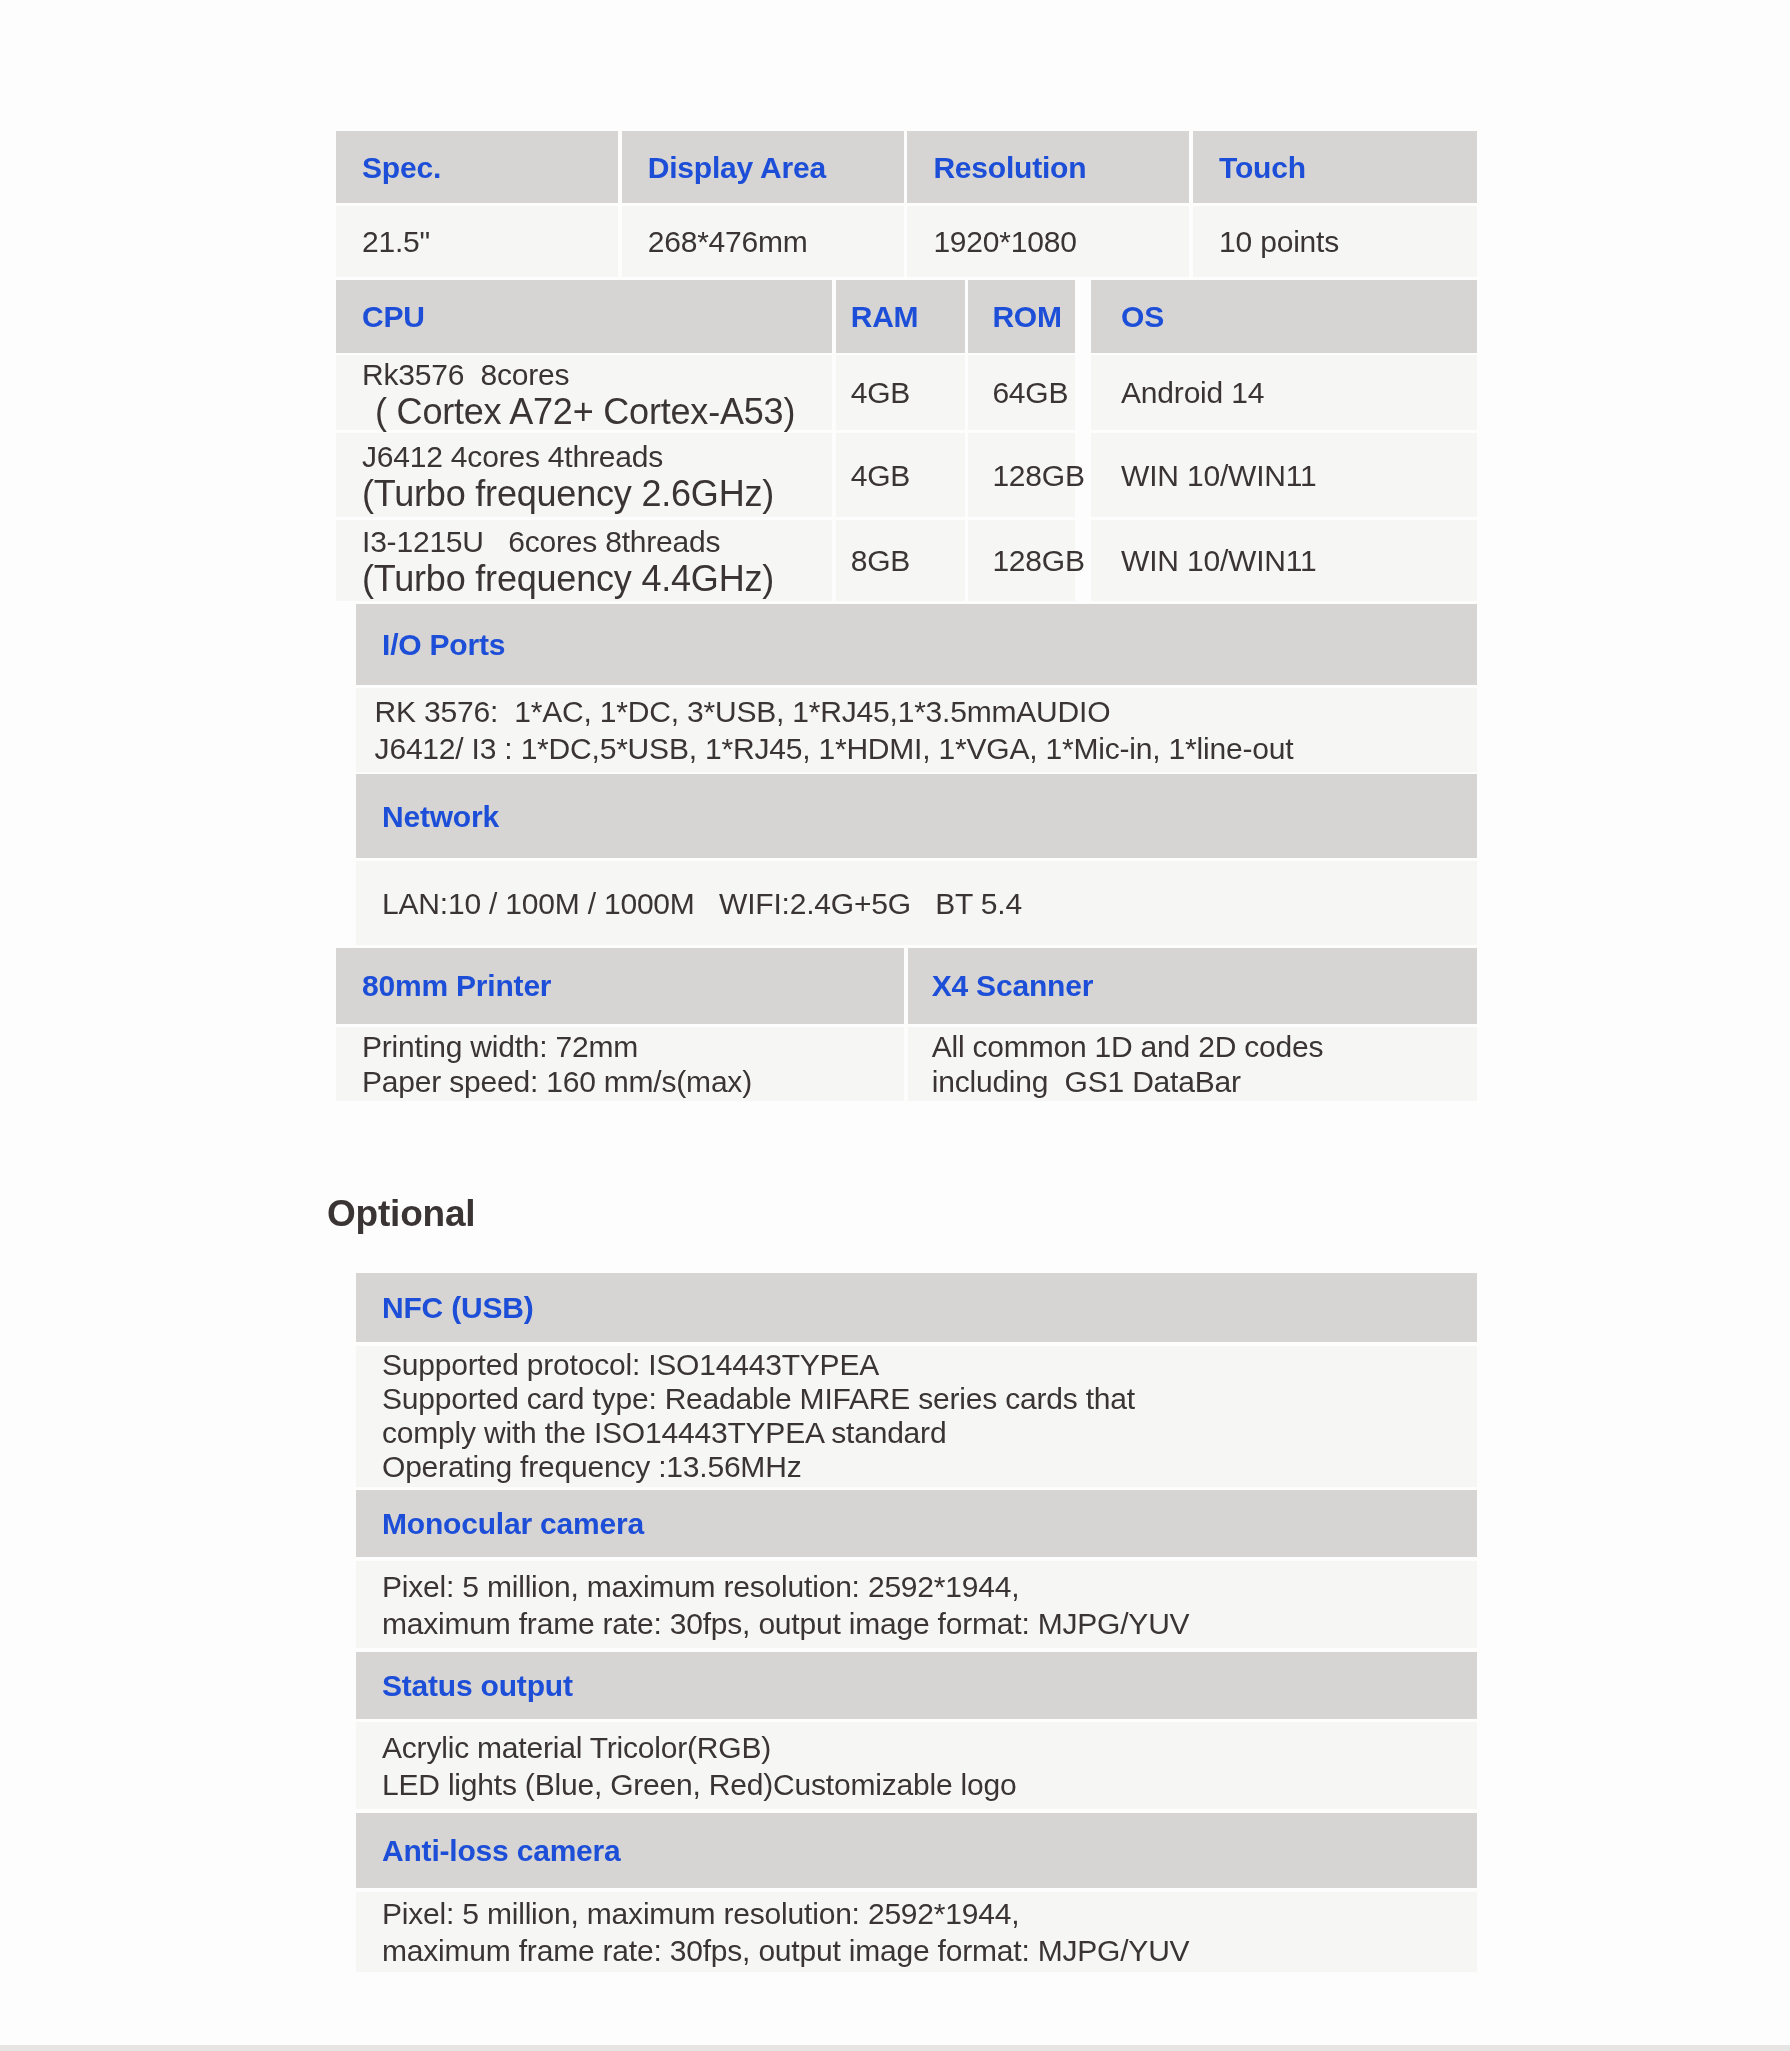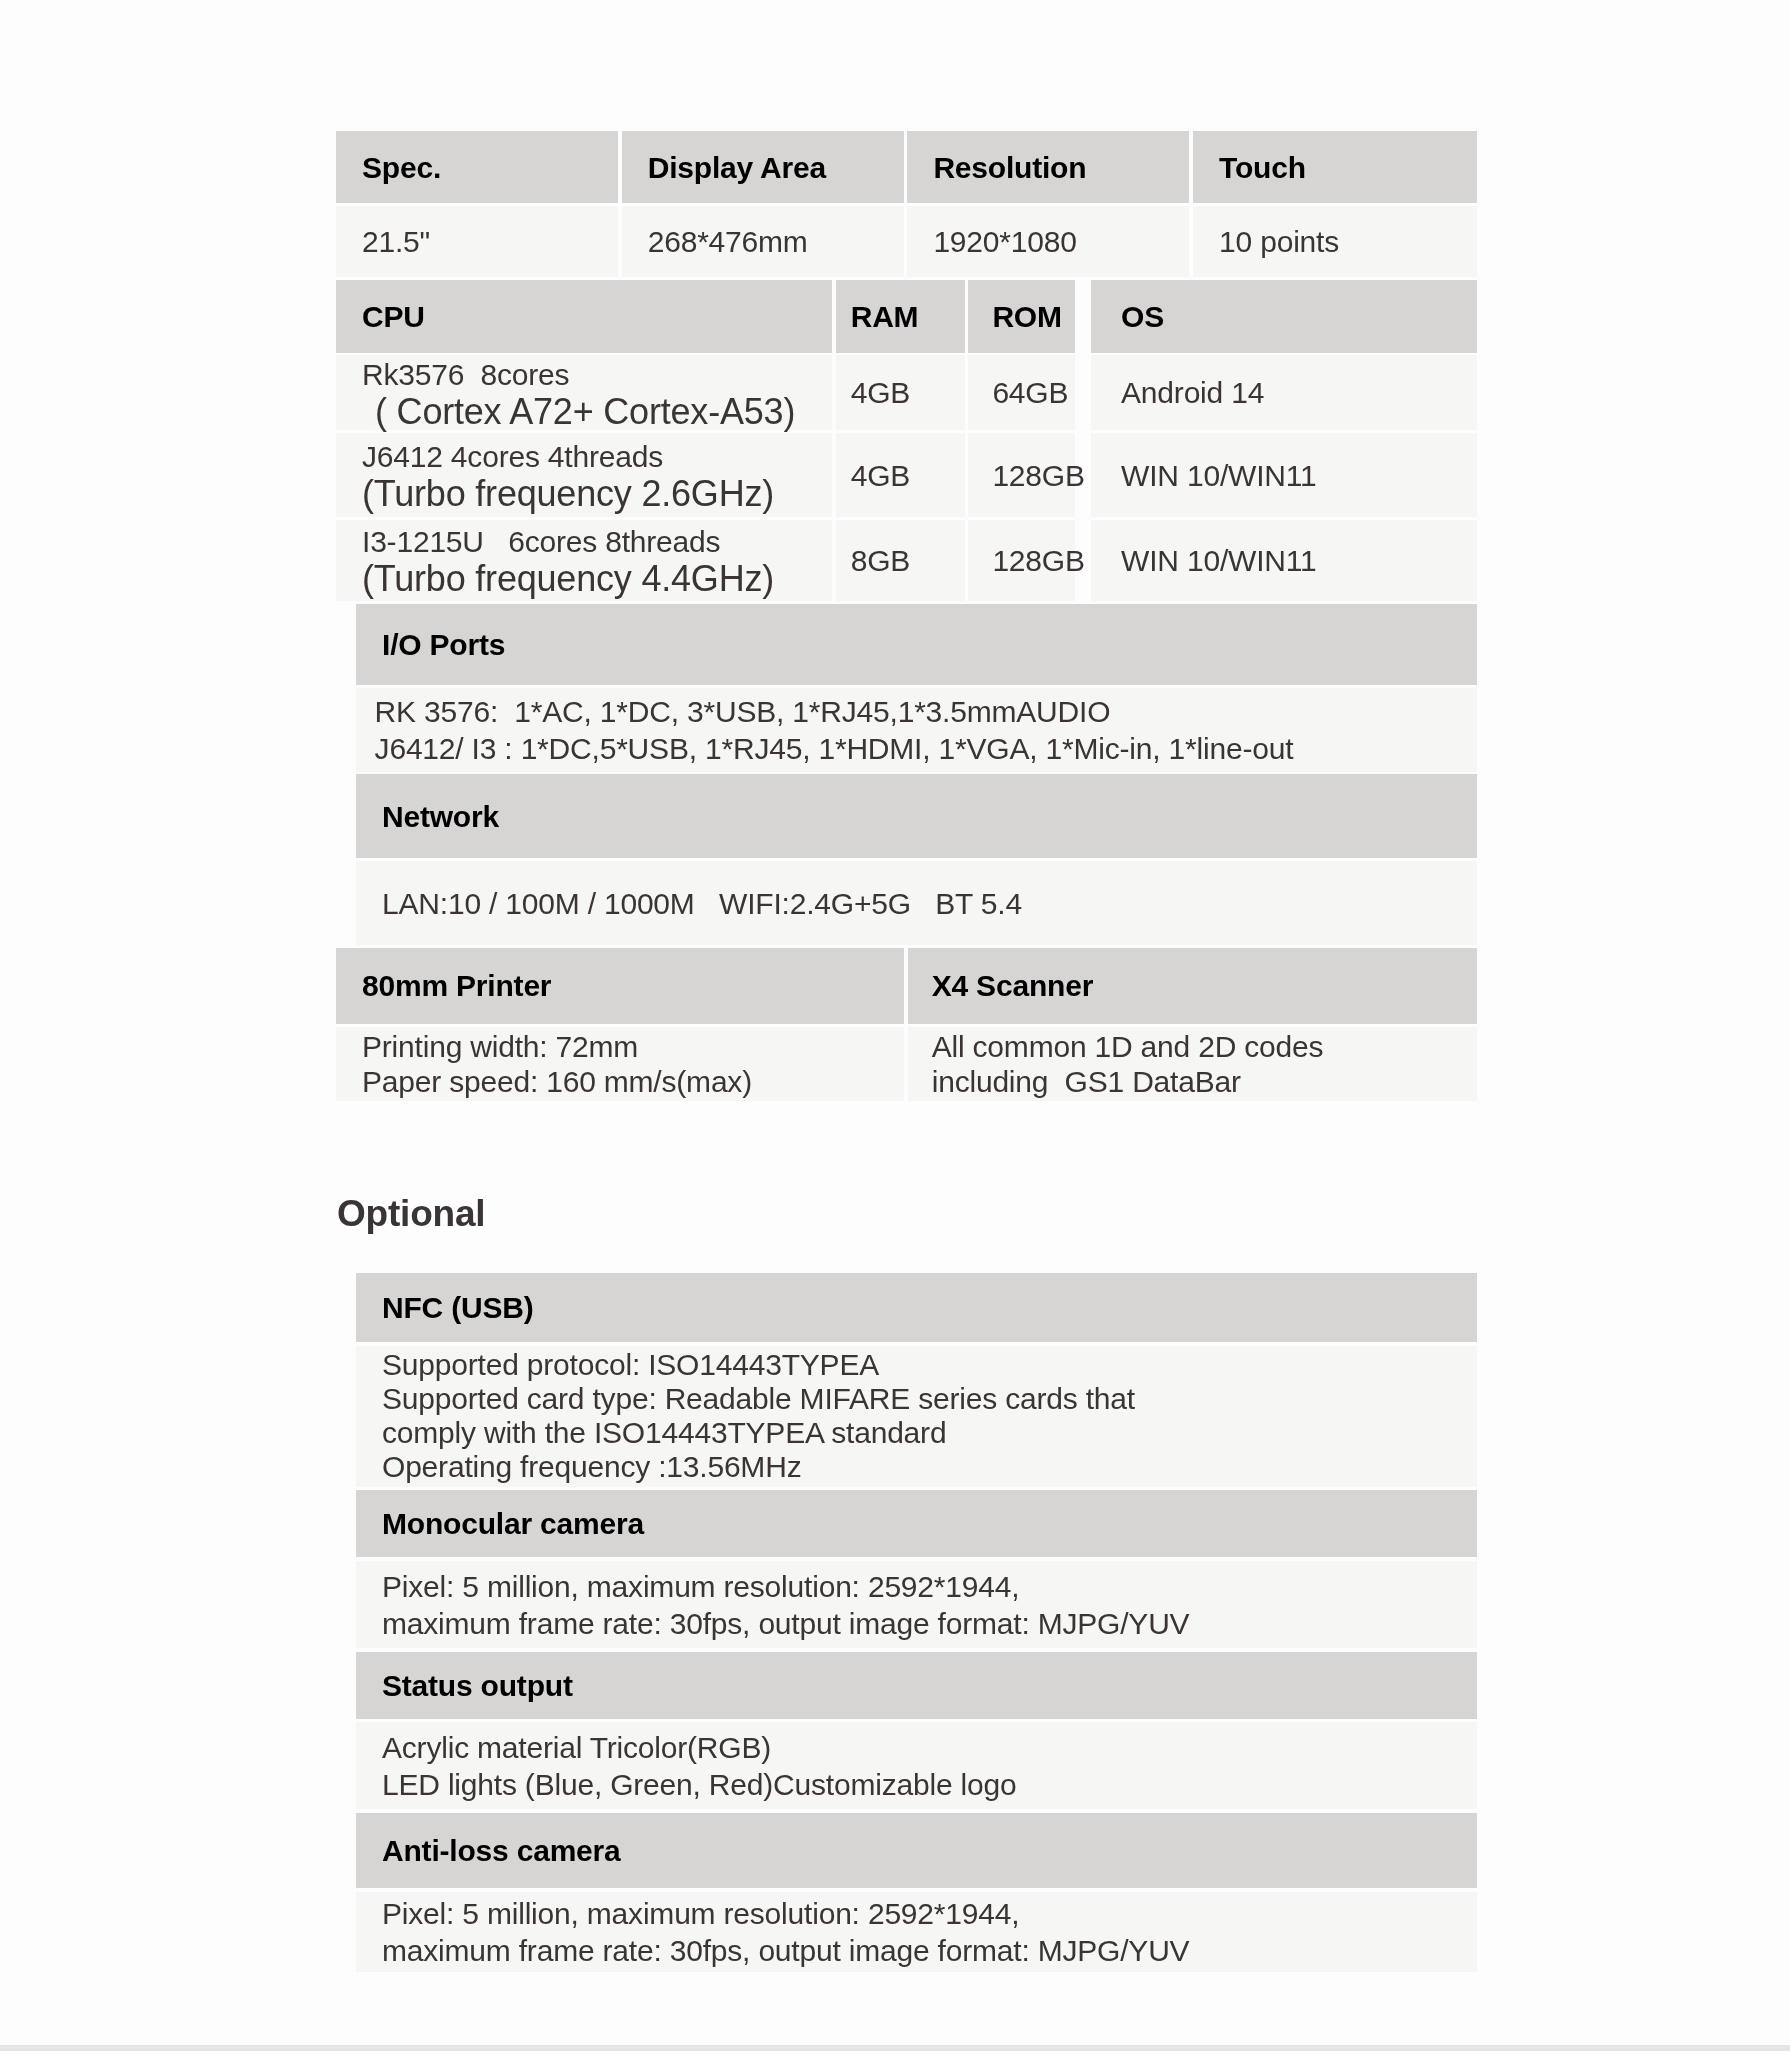--- a/index.html
+++ b/index.html
@@ -13,21 +13,21 @@
   .row{display:flex;gap:3.7px;margin-bottom:2.8px;}
   #optional-table .row{margin-bottom:3.7px;}
 
   .cell{
     background:#f6f6f4;
     box-sizing:border-box;
     display:flex;flex-direction:column;justify-content:center;
     padding-left:26px;
     color:#3a3534;font-size:30px;letter-spacing:-0.2px;
   }
-  .head{background:#d6d5d3;font-weight:bold;color:#000000;}
+  .head{background:#d6d5d3;font-weight:bold;color:#1d4ed8;}
   .line{white-space:pre;line-height:37px;}
   .sub{font-size:36px;}
   .indent{padding-left:13px;}
 
   
   .c1{width:282px;}.c2{width:282px;}.c3{width:282px;}.c4{flex:1;}
   
   .cpu{width:496px;}
   .ram{width:129px;padding-left:15px;}
   .rom{width:107px;padding-left:24px;}
@@ -41,21 +41,21 @@
   .h72{height:67px;}.h74{height:69px;}.h76{height:71px;}.h77{height:72px;}
   .h78{height:73px;}.h79{height:74px;}.h80{height:75px;}.h82{height:76px;}
   .h86{height:80px;}.h87{height:81px;}.h90{height:84px;}.h93{height:87px;}
   .h151{height:141px;}
   .lines37 .line{line-height:34px;}
   .lines38 .line{line-height:35px;}
 
   .io-body{padding-left:18.6px;}
 
   .opt-heading{
-    position:absolute;left:337px;top:1193px;
+    position:absolute;left:327px;top:1193px;
     font-size:37px;font-weight:bold;color:#3a3434;letter-spacing:-0.2px;
   }
   .bottom-strip{
     position:absolute;left:0;top:2045px;width:1791px;height:6.5px;background:#e6e5e3;
   }
 </style>
 </head>
 <body>
 
 <div class="sheet">

